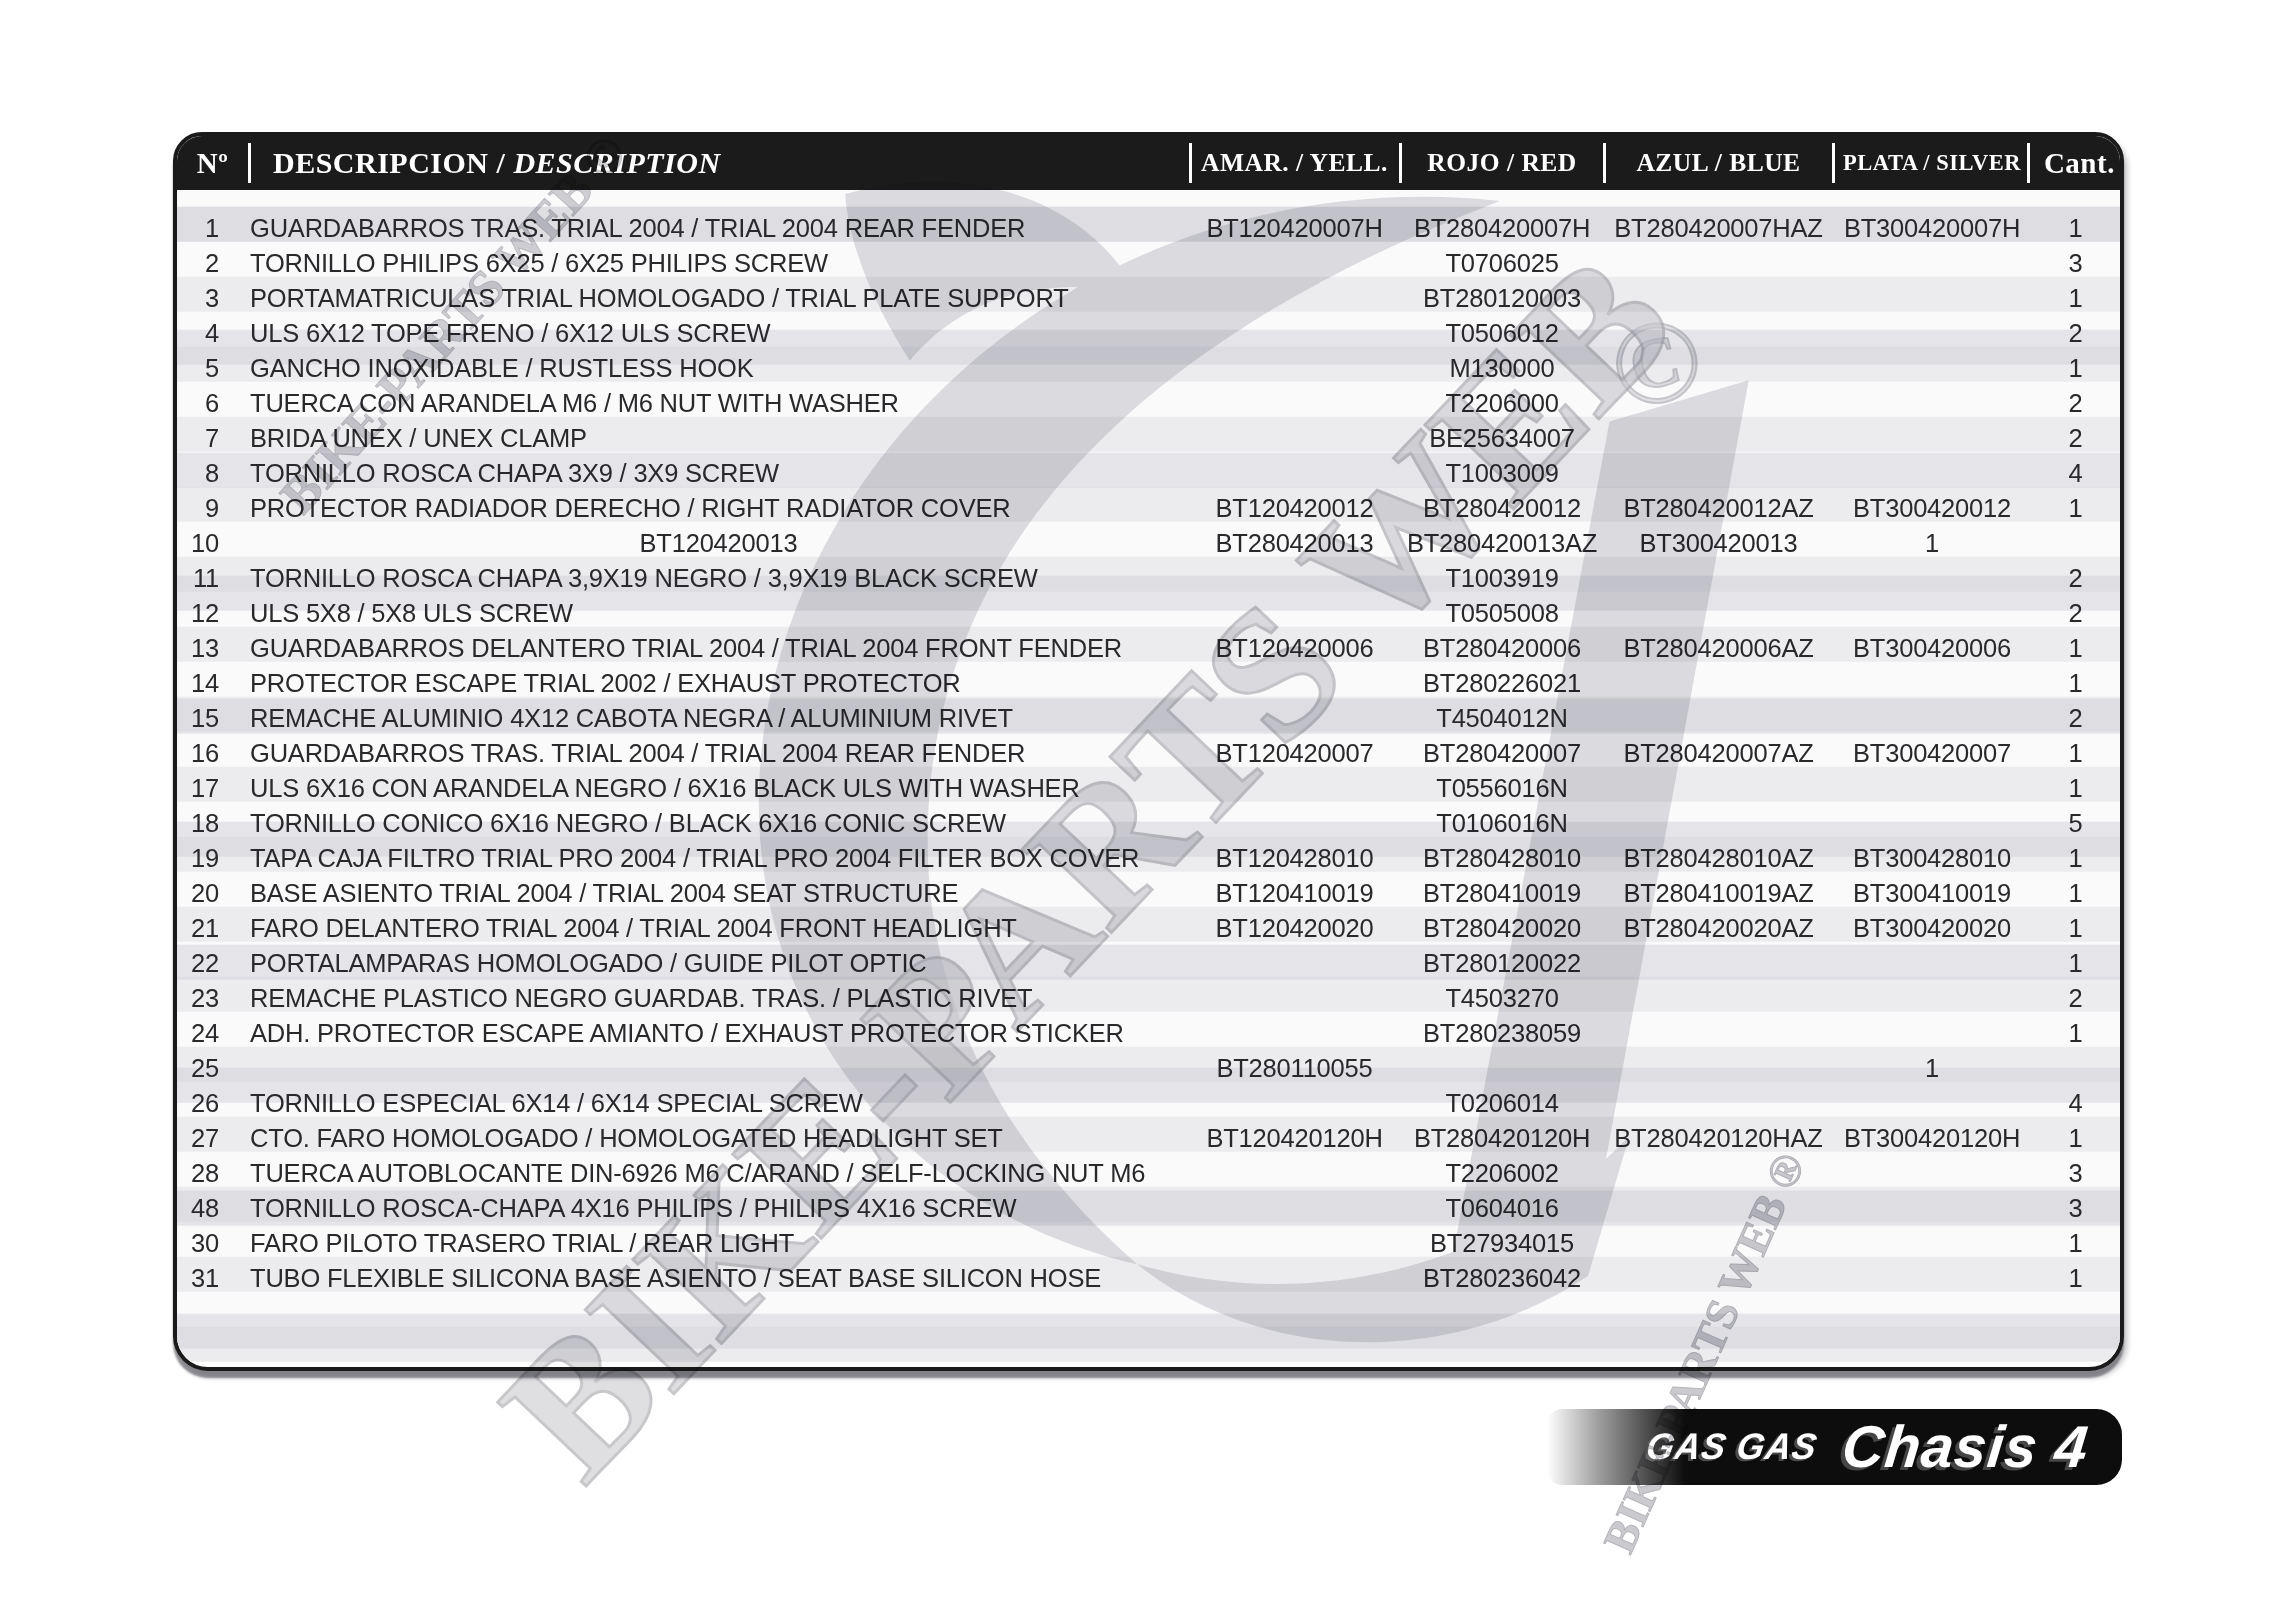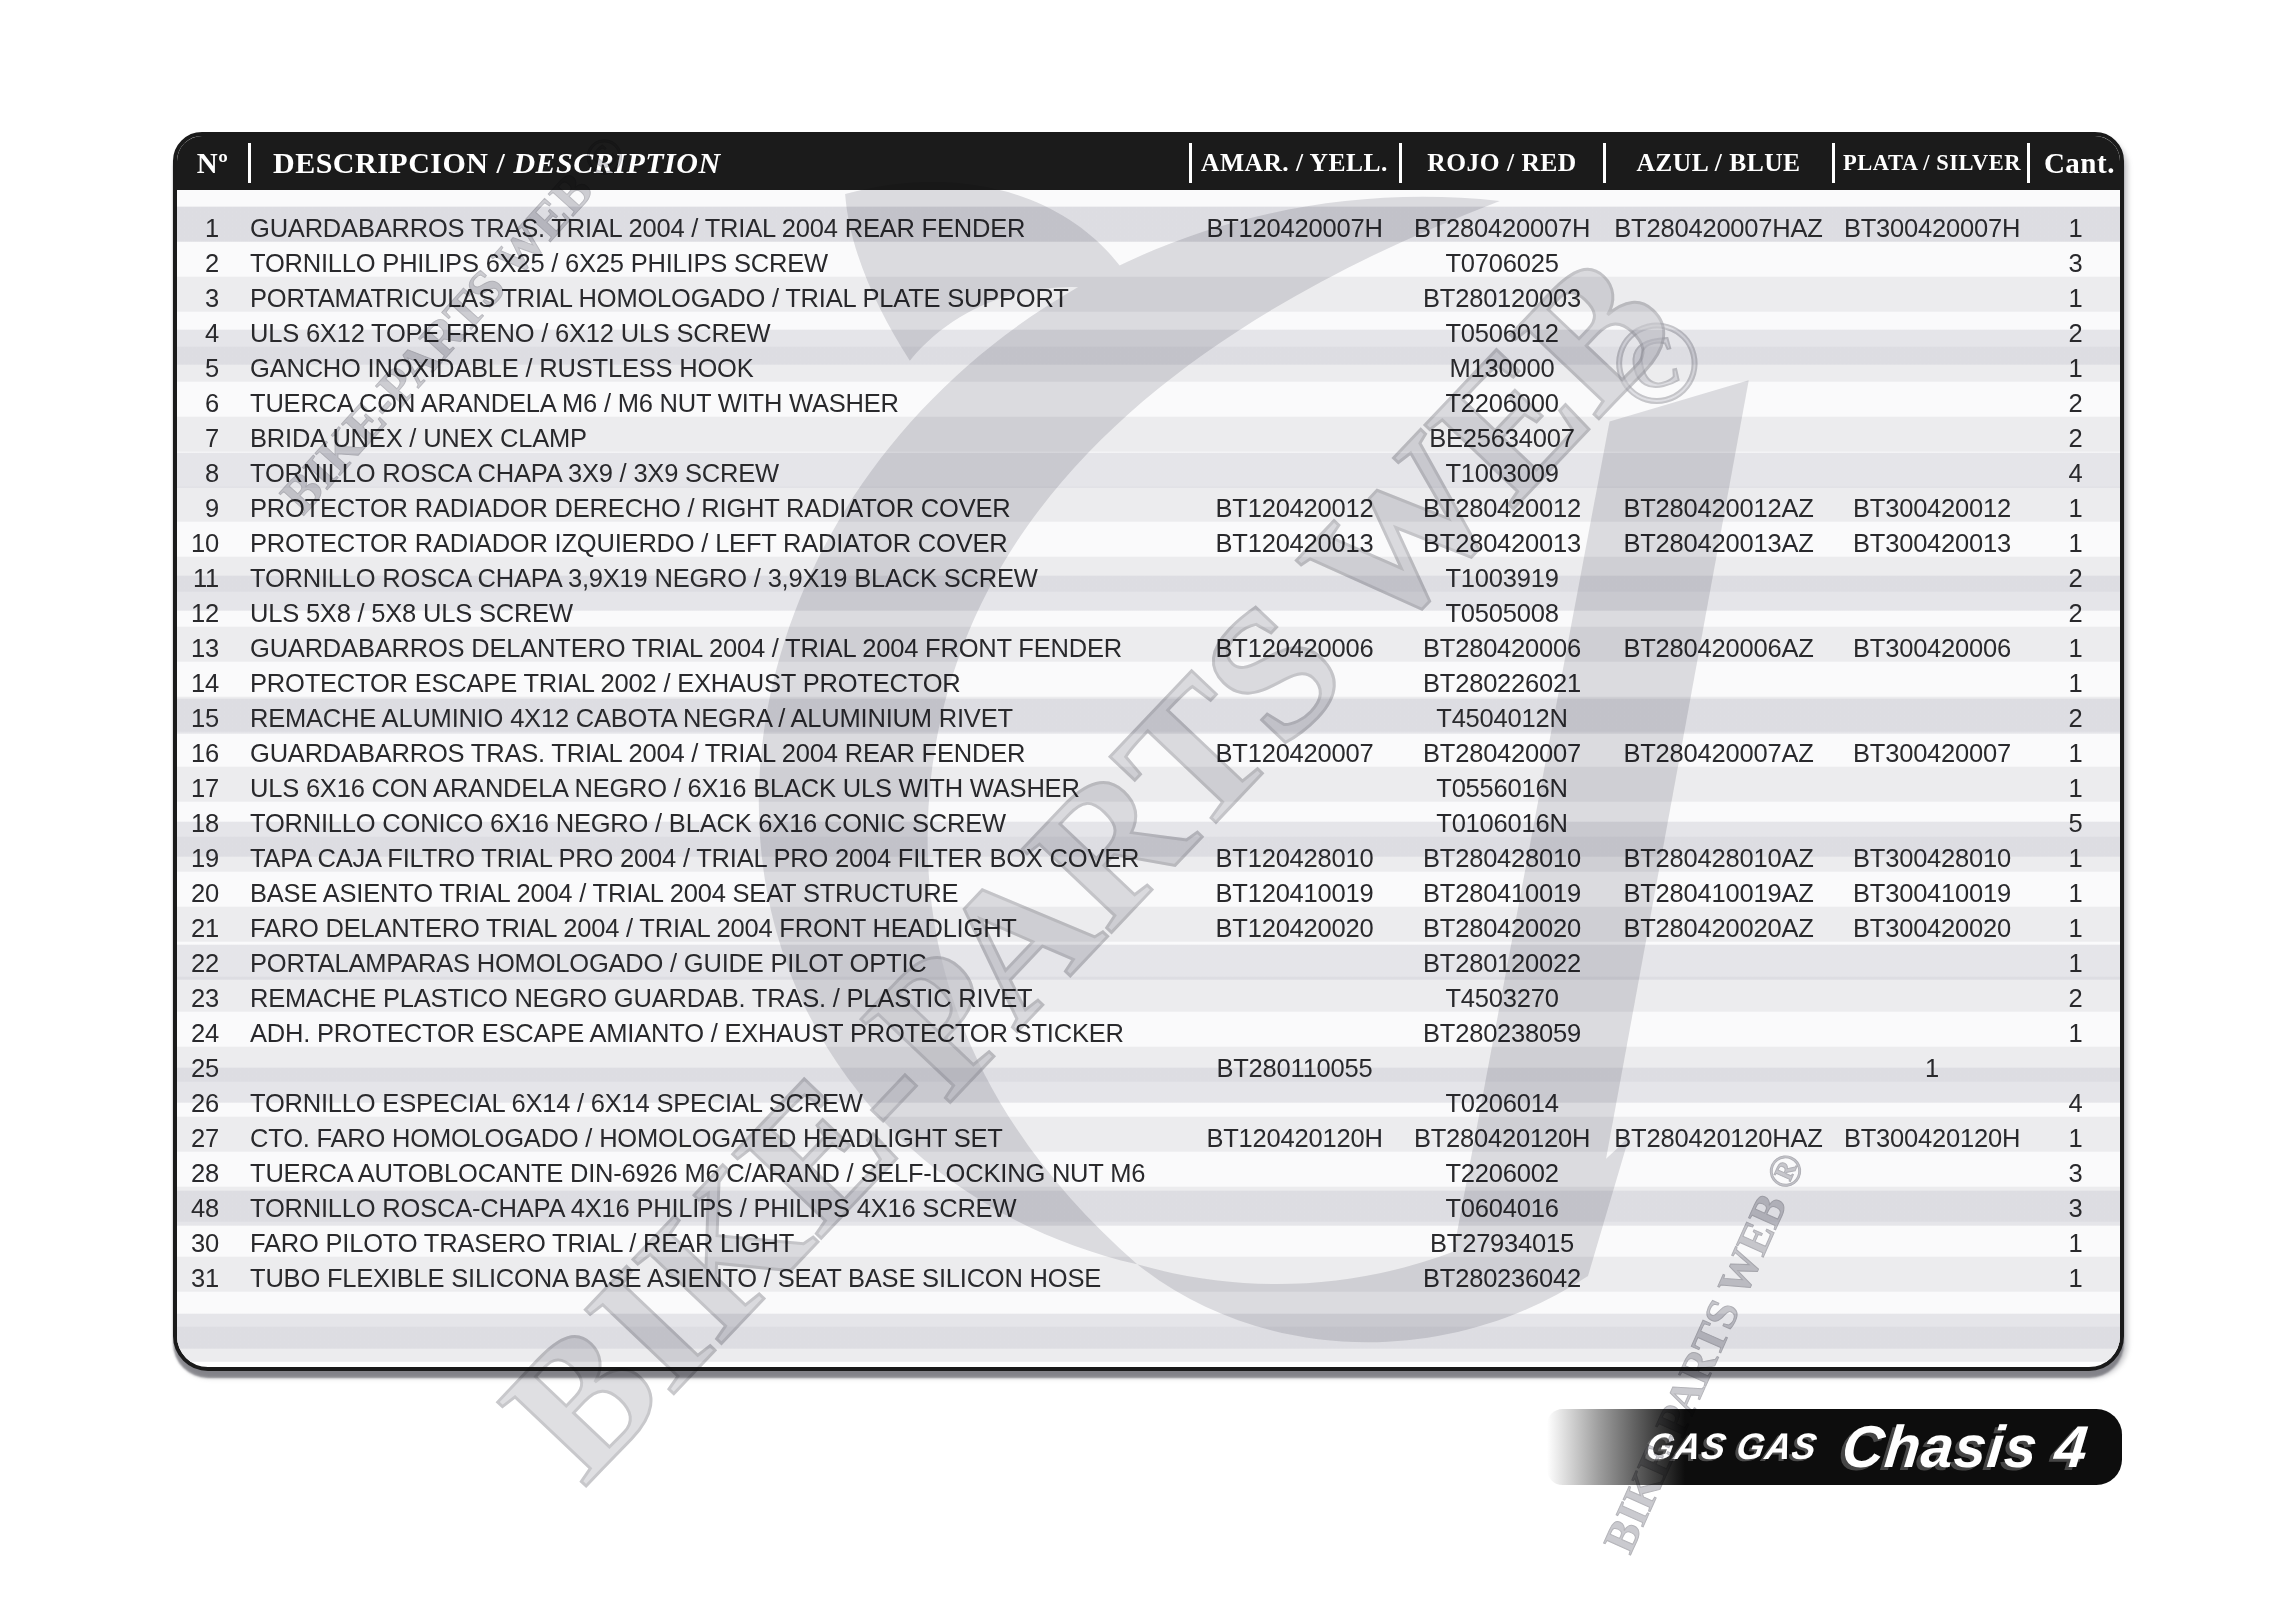--- a/index.html
+++ b/index.html
@@ -176,21 +176,20 @@
       <div class="cell c-desc"><span class="es">PROTECTOR RADIADOR DERECHO / </span><span class="en">RIGHT RADIATOR COVER</span></div>
       <div class="cell c-ref c-yellow">BT120420012</div>
       <div class="cell c-ref c-red">BT280420012</div>
       <div class="cell c-ref c-blue">BT280420012AZ</div>
       <div class="cell c-ref c-silver">BT300420012</div>
       <div class="cell c-qty">1</div>
     </div>
 
     <div class="row">
       <div class="cell c-no">10</div>
-      <div class="cell c-desc"><span class="es">PROTECTOR RADIADOR IZQUIERDO / </span><span class="en">LEFT RADIATOR COVER</span></div>
       <div class="cell c-ref c-yellow">BT120420013</div>
       <div class="cell c-ref c-red">BT280420013</div>
       <div class="cell c-ref c-blue">BT280420013AZ</div>
       <div class="cell c-ref c-silver">BT300420013</div>
       <div class="cell c-qty">1</div>
     </div>
 
     <div class="row">
       <div class="cell c-no">11</div>
       <div class="cell c-desc"><span class="es">TORNILLO ROSCA CHAPA 3,9X19 NEGRO / </span><span class="en">3,9X19 BLACK SCREW</span></div>

